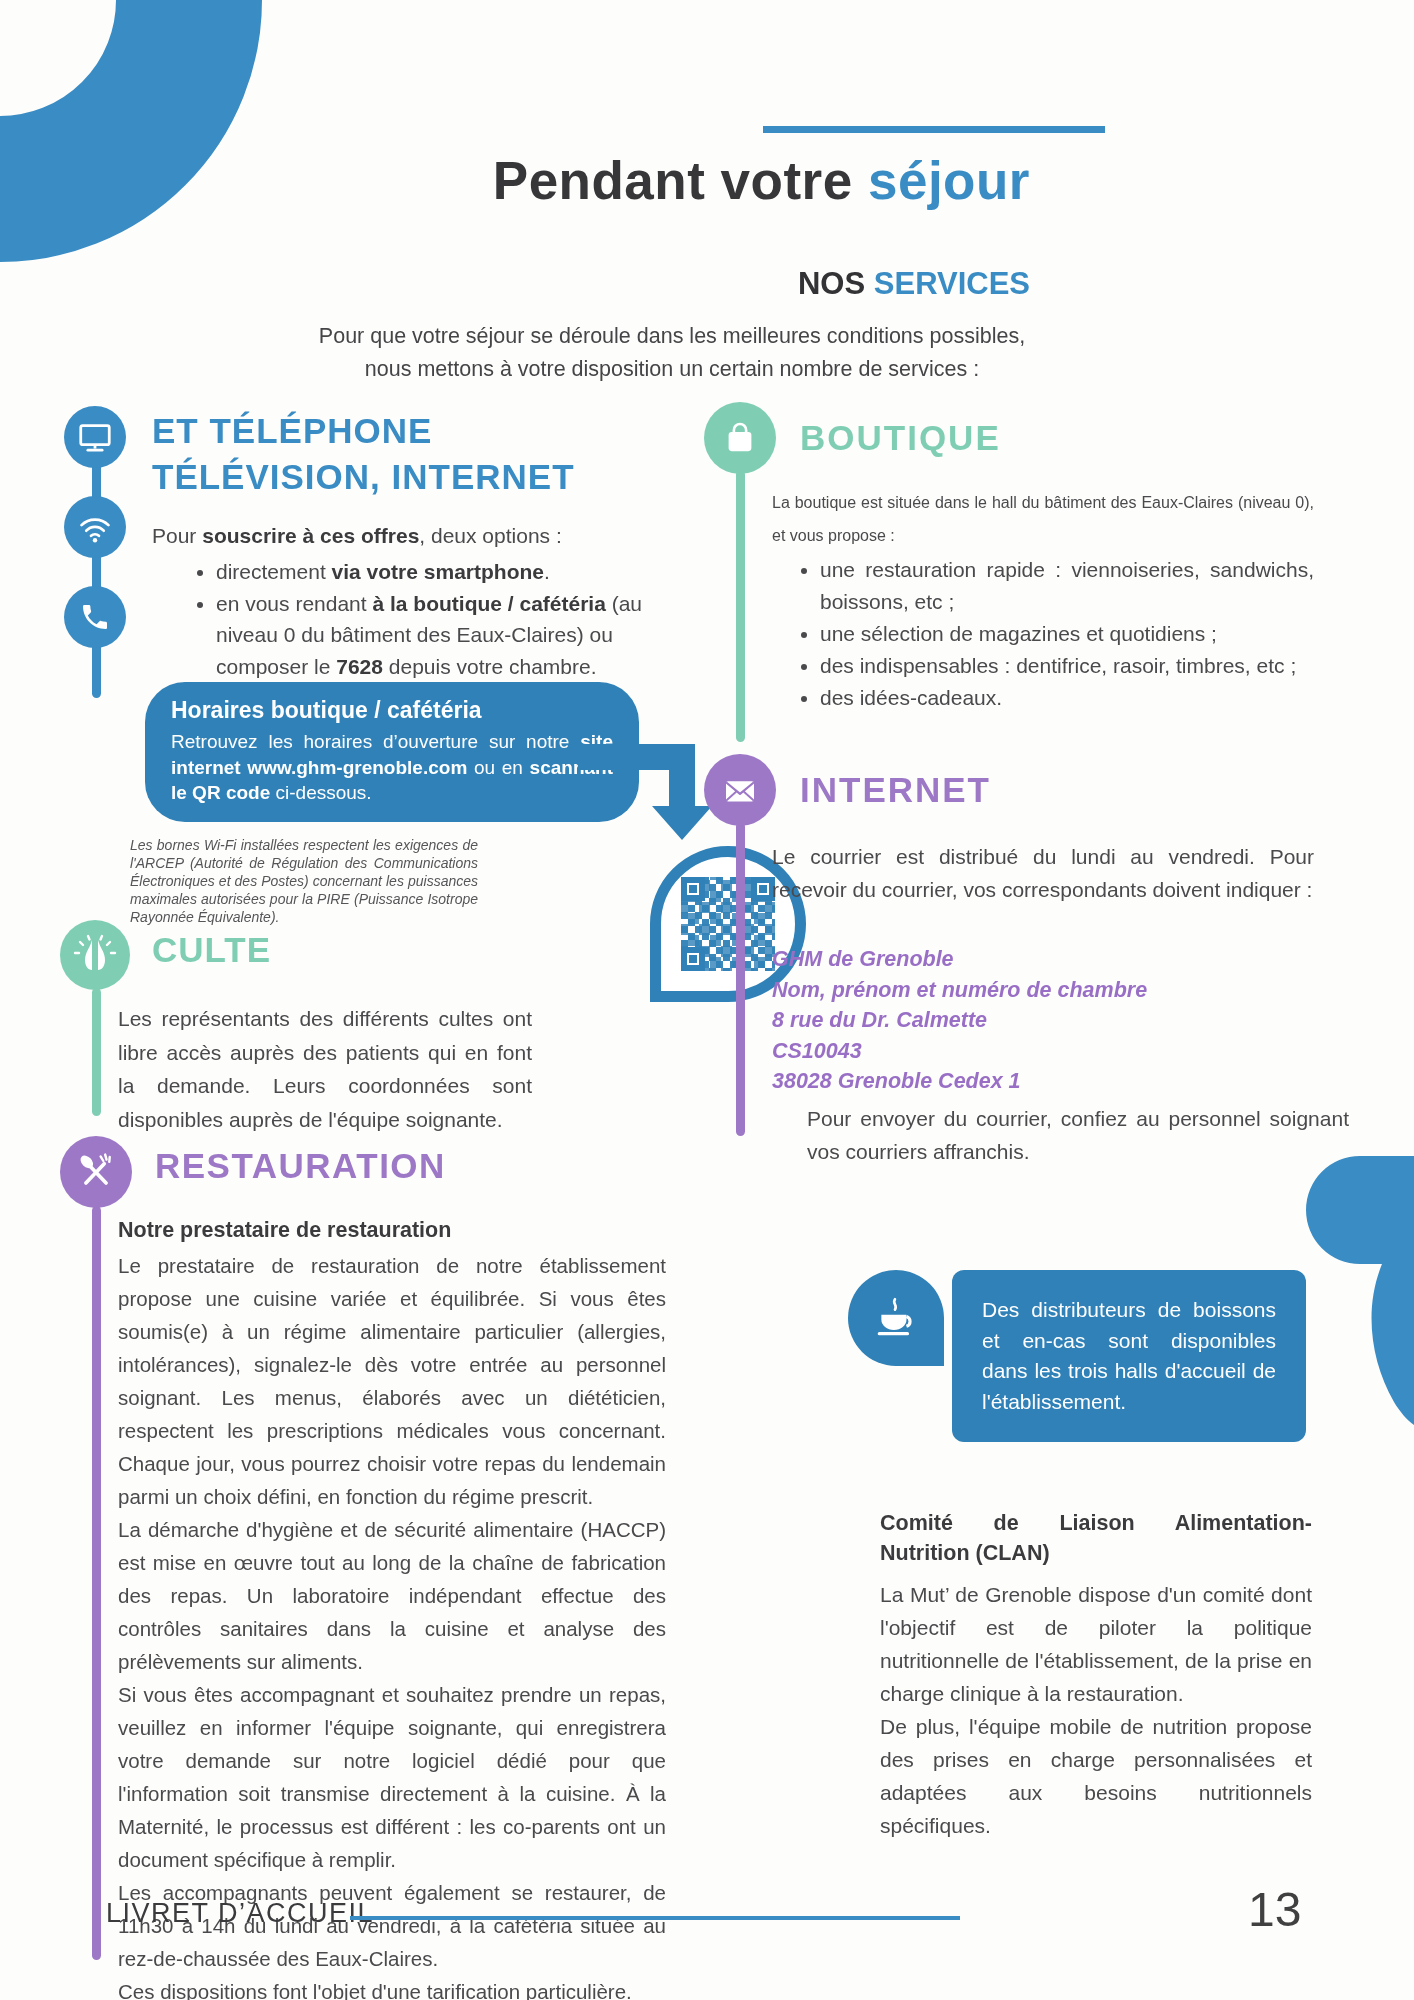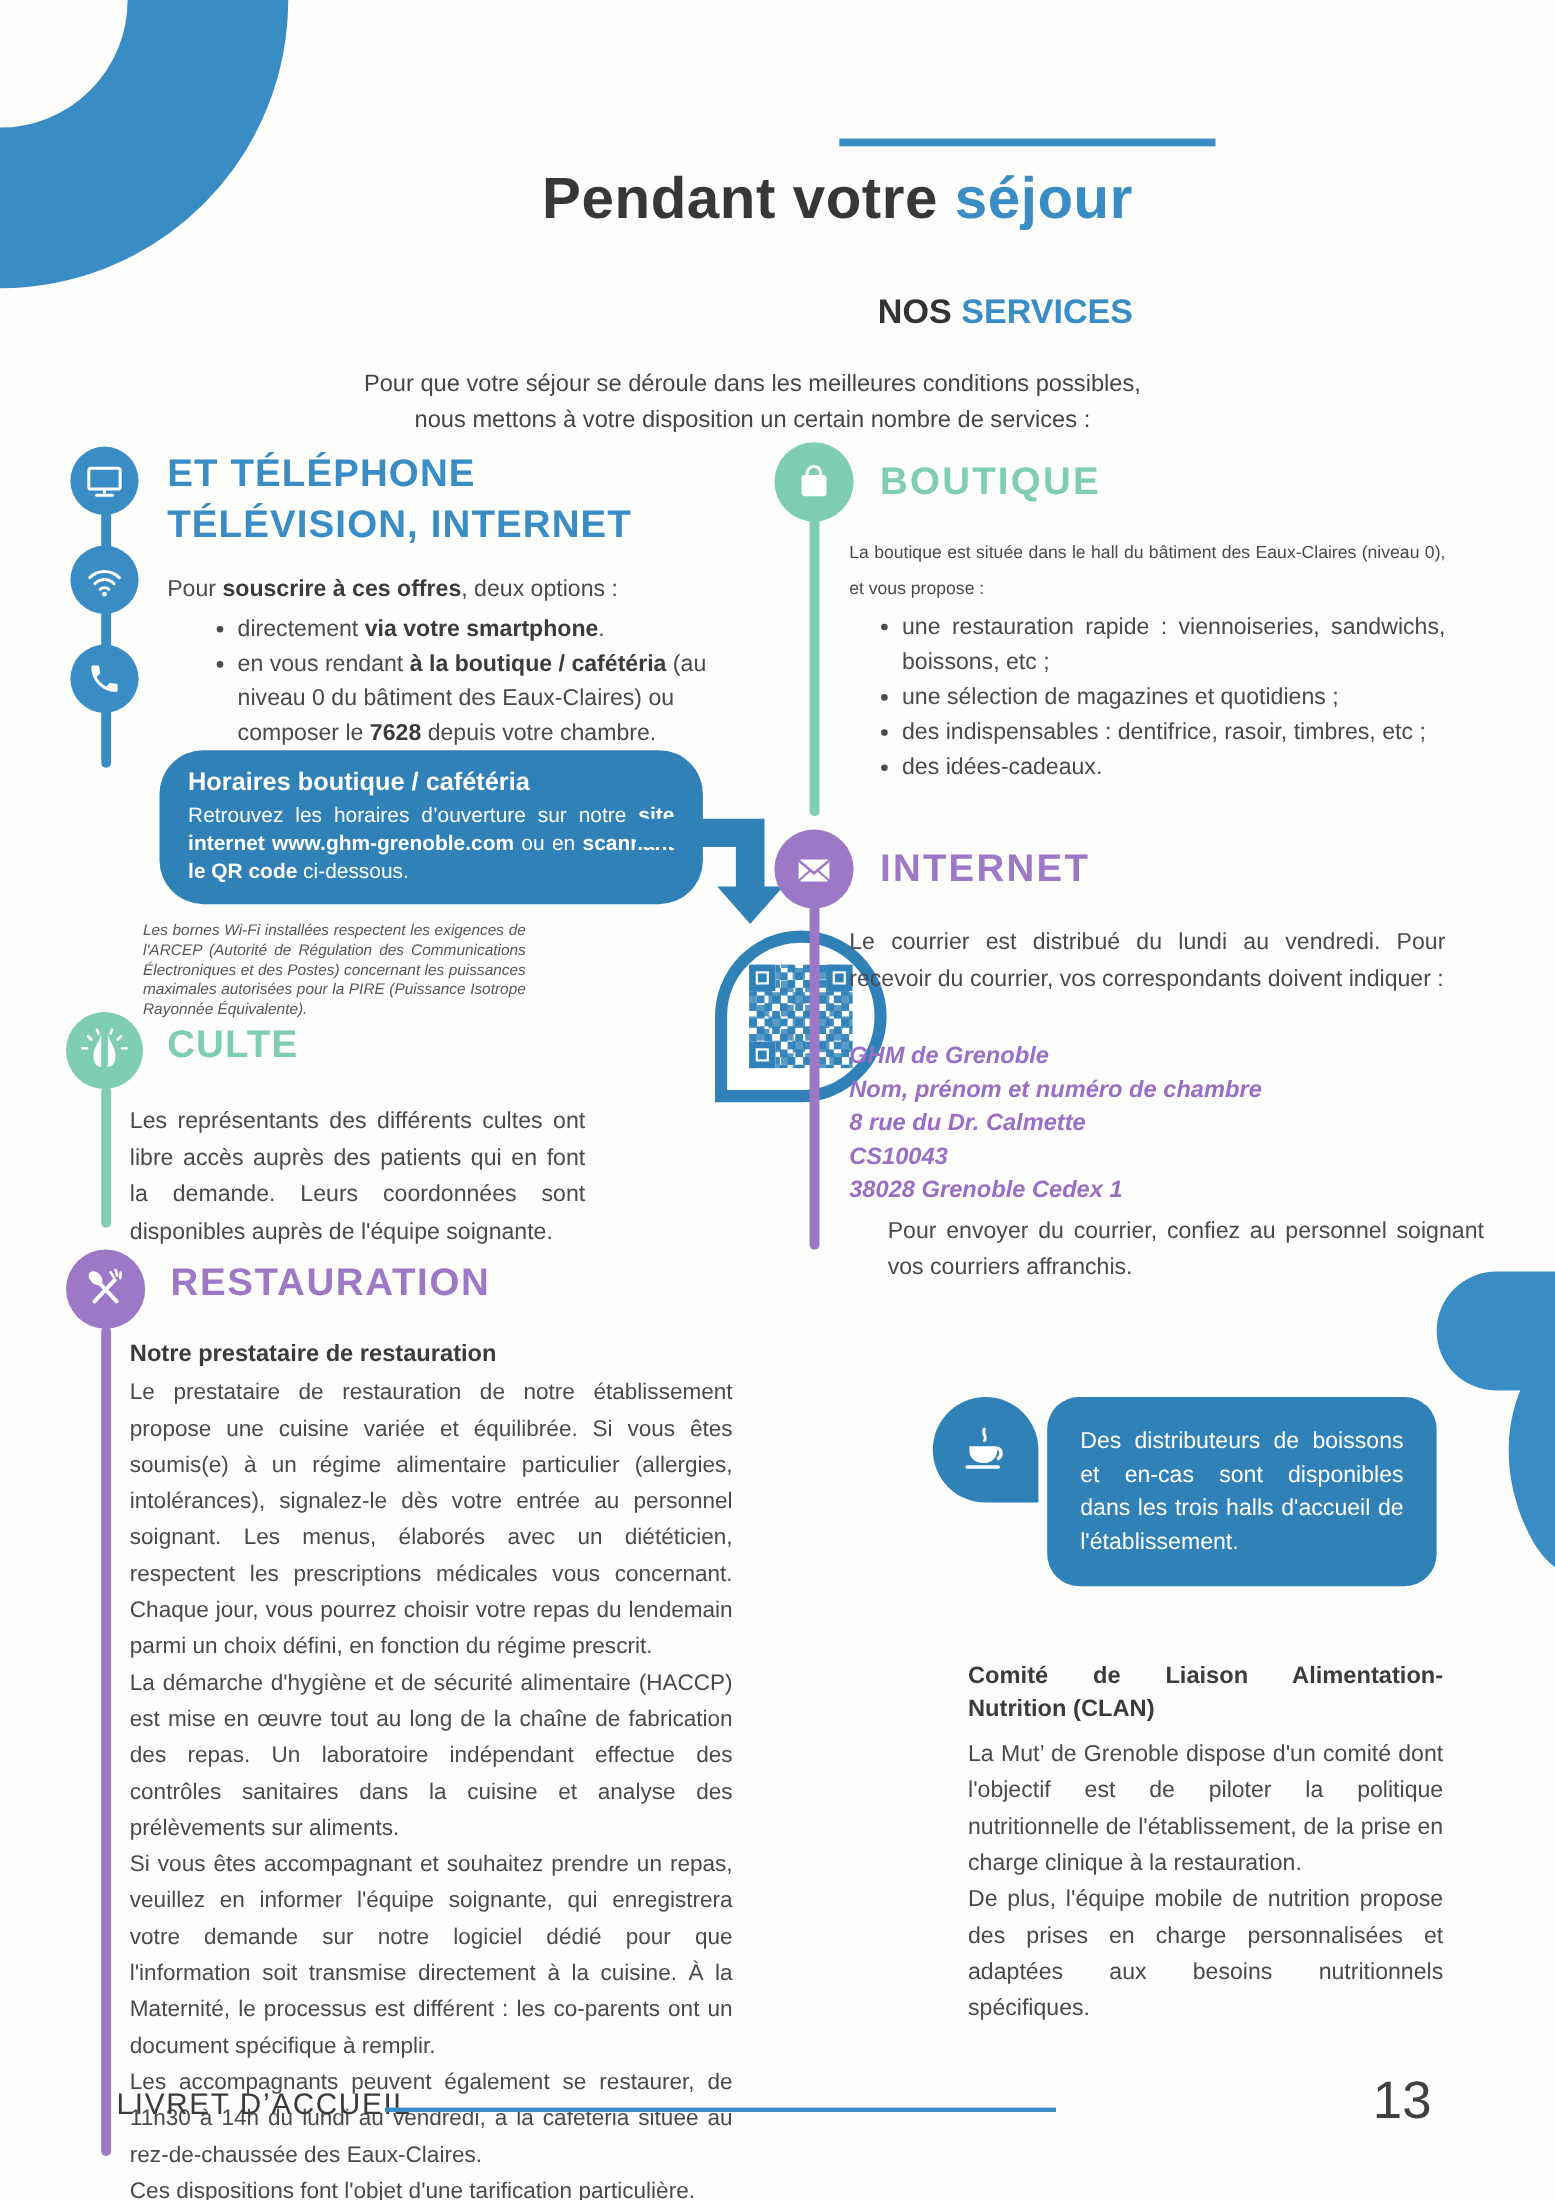--- a/index.html
+++ b/index.html
@@ -11,21 +11,21 @@
   
   .swoosh-tl{position:absolute;left:-262px;top:-262px;width:524px;height:524px;
     border-radius:50%;border:146px solid var(--blue,#3a8cc4);box-sizing:border-box;}
   .swoosh-right{position:absolute;right:0;top:1148px;}
   .top-rule{position:absolute;left:763px;top:126px;width:342px;height:7px;background:var(--blue,#3a8cc4);}
   
   .title{position:absolute;right:384px;top:150px;margin:0;font-size:53px;font-weight:700;
     color:#37373a;letter-spacing:.5px;white-space:nowrap;}
   .accent{color:var(--blue,#3a8cc4);}
   .subtitle{position:absolute;right:384px;top:266px;margin:0;font-size:31px;font-weight:700;color:#333336;white-space:nowrap;}
-  .intro{position:absolute;left:310px;top:320px;width:724px;margin:12px;font-size:21.5px;line-height:33px;
+  .intro{position:absolute;left:310px;top:320px;width:724px;margin:0;font-size:21.5px;line-height:33px;
     text-align:center;color:#454548;}
   
   .circle{position:absolute;border-radius:50%;display:flex;align-items:center;justify-content:center;}
   .line-v{position:absolute;width:9px;border-radius:5px;}
   .sec-head{position:absolute;margin:0;font-size:35px;font-weight:700;letter-spacing:1px;}
   .hl{display:block;}
   .b{font-weight:700;color:#3b3b3e;}
   p{margin:0;}
   ul{margin:0;}
   li{text-align:justify;}
@@ -83,21 +83,21 @@
   .c-resto{left:60px;top:1136px;width:72px;height:72px;background:var(--purple,#9d78c6);}
   .line-resto{left:92px;top:1206px;height:754px;background:var(--purple,#9d78c6);}
   .resto-head{left:155px;top:1146px;color:var(--purple,#9d78c6);letter-spacing:1.5px;}
   .resto-body{position:absolute;left:118px;top:1218px;width:548px;}
   .resto-sub{font-size:21.5px;font-weight:700;color:#3b3b3e;margin:0 0 6px;}
   .resto-body p.t{font-size:20.5px;line-height:33px;text-align:justify;}
   .coffee-blob{position:absolute;left:848px;top:1270px;width:96px;height:96px;
     background:var(--blue-deep,#2f81b7);border-radius:50% 50% 0 50%;
     display:flex;align-items:center;justify-content:center;}
   .vending-box{position:absolute;left:952px;top:1270px;width:354px;box-sizing:border-box;
-    background:var(--blue-deep,#2f81b7);border-radius:29px;padding:25px 30px;color:#fff;
+    background:var(--blue-deep,#2f81b7);border-radius:12px;padding:25px 30px;color:#fff;
     font-size:21px;line-height:30.5px;text-align:justify;}
   .clan{position:absolute;left:880px;top:1508px;width:432px;}
   .clan-h{font-size:21.5px;font-weight:700;color:#3b3b3e;line-height:30px;margin:0 0 10px;}
   .clan-h .l1{display:block;text-align:justify;text-align-last:justify;}
   .clan p{font-size:21px;line-height:33px;text-align:justify;}
   
   .footer-text{position:absolute;left:106px;top:1898px;font-size:27px;letter-spacing:1.5px;color:#3b3b3e;}
   .footer-rule{position:absolute;left:350px;top:1916px;width:610px;height:4px;background:var(--blue,#3a8cc4);}
   .footer-page{position:absolute;left:1248px;top:1882px;font-size:48px;color:#404040;}
   svg{display:block;}

